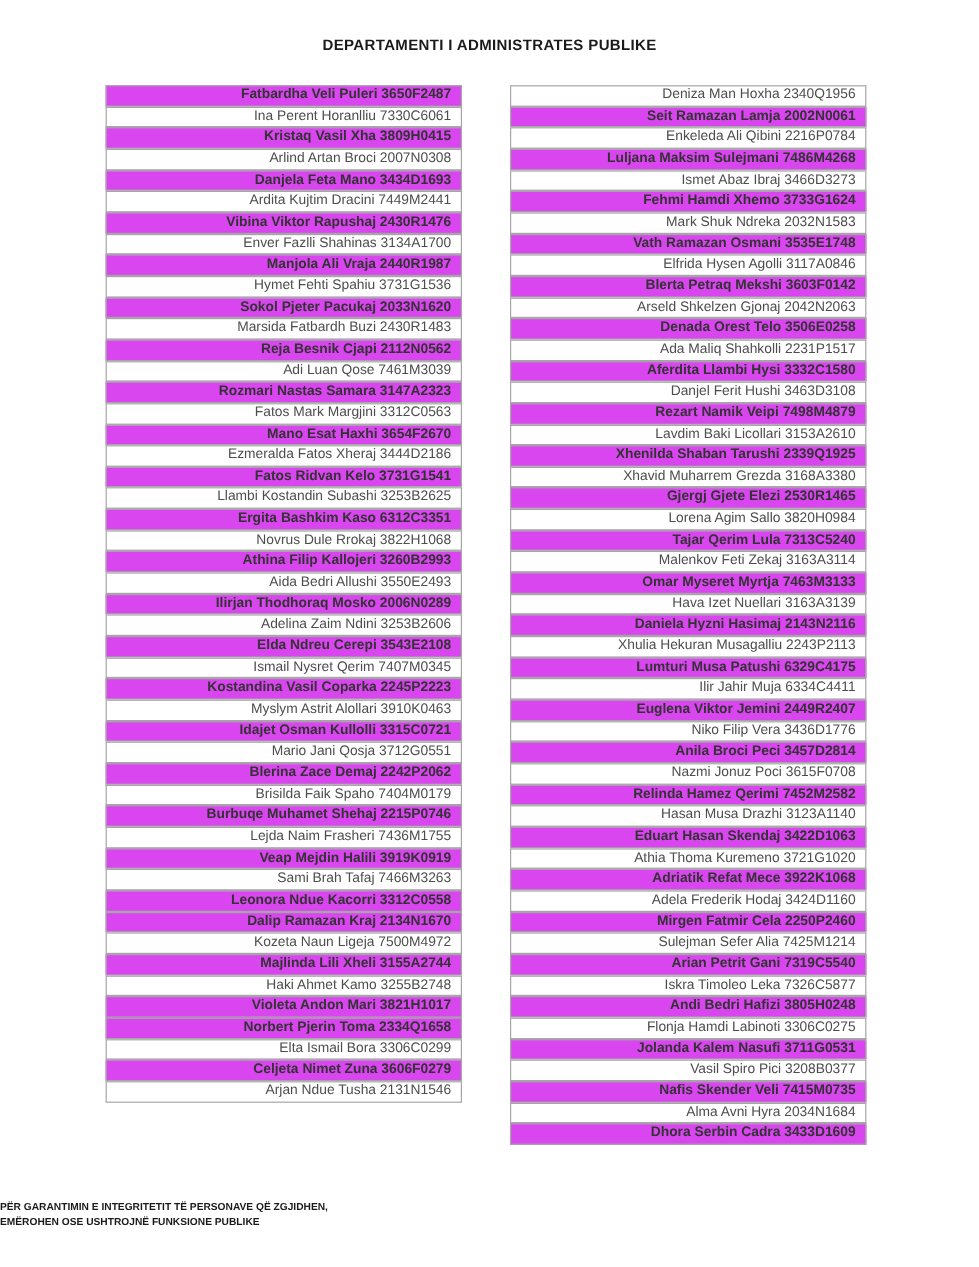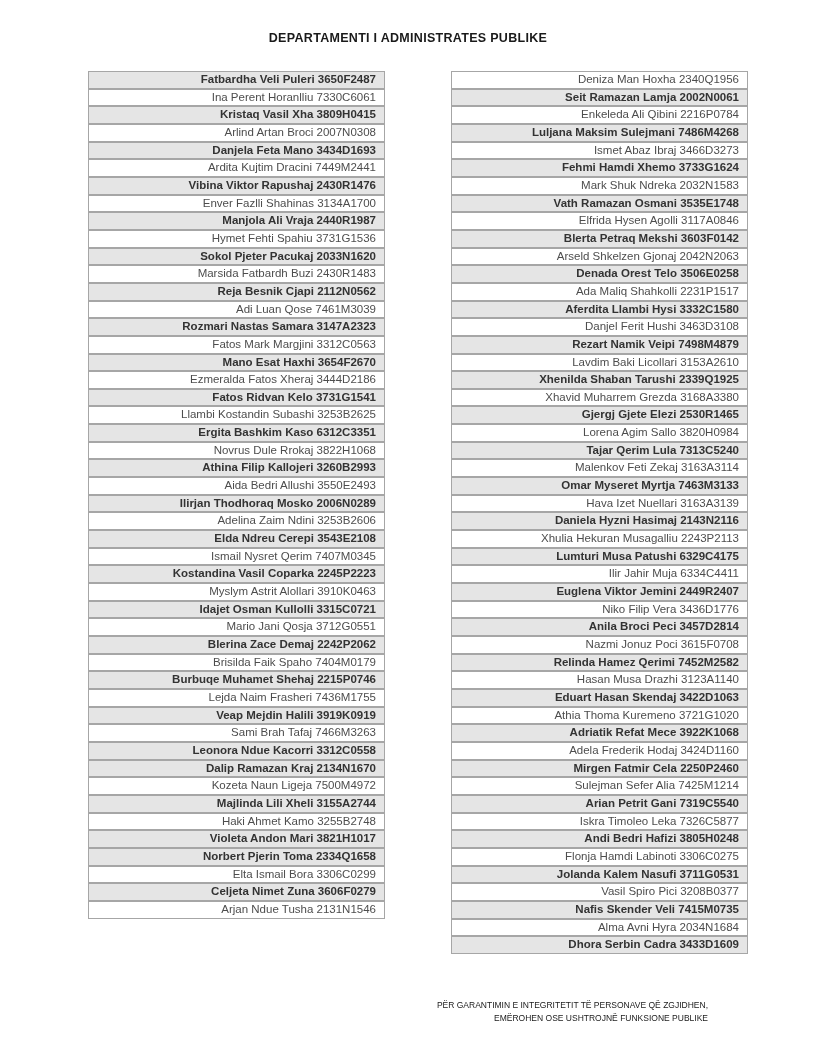--- a/index.html
+++ b/index.html
@@ -28,47 +28,47 @@
     font-weight: bold;
     color: #1a1a1a;
     letter-spacing: 0.3px;
   }
   .list-col {
     position: absolute;
     top: 71px;
     width: 297px;
   }
   .list-col.left  { left: 88px; }
-  .list-col.right { left: 425px; margin-left: 26px; }
+  .list-col.right { left: 425px; }
   .row {
     box-sizing: border-box;
     height: 17.66px;
     border: 1px solid #a6a6a6;
     background: #ffffff;
     text-align: right;
     padding-right: 8px;
     font-size: 11.5px;
     line-height: 15.4px;
     color: #4d4d4d;
     white-space: nowrap;
     overflow: hidden;
   }
   .row.shaded {
-    background: #e5e5e5;
+    background: #d946ef;
     font-weight: bold;
     color: #333333;
   }
   .doc-footer {
     position: absolute;
     top: 999px;
     left: 0;
     width: 708px;
-    text-align: right;
+    text-align: left;
     font-size: 8.5px;
-    font-weight: normal;
+    font-weight: bold;
     color: #1a1a1a;
     line-height: 13px;
   }
 </style>
 </head>
 <body>
 
 <div class="page">
   <div class="doc-title">DEPARTAMENTI I ADMINISTRATES PUBLIKE</div>
 

